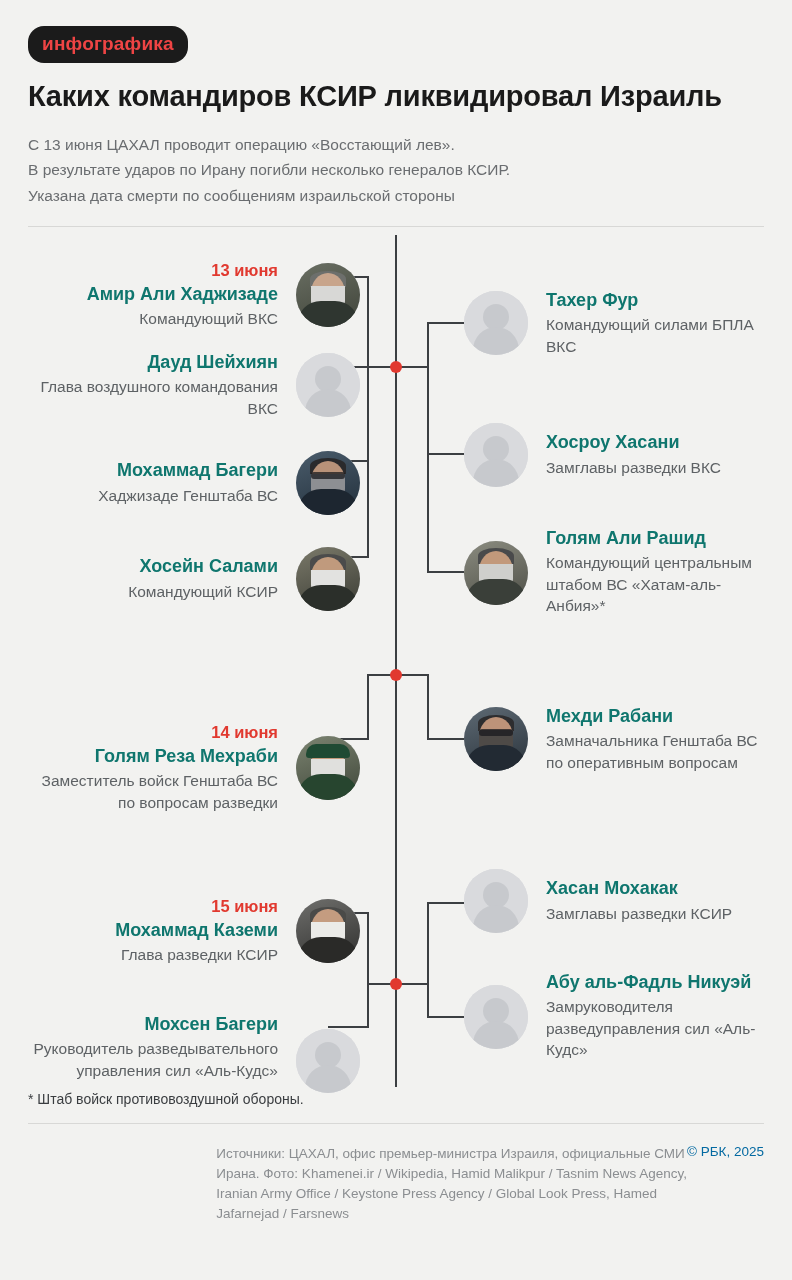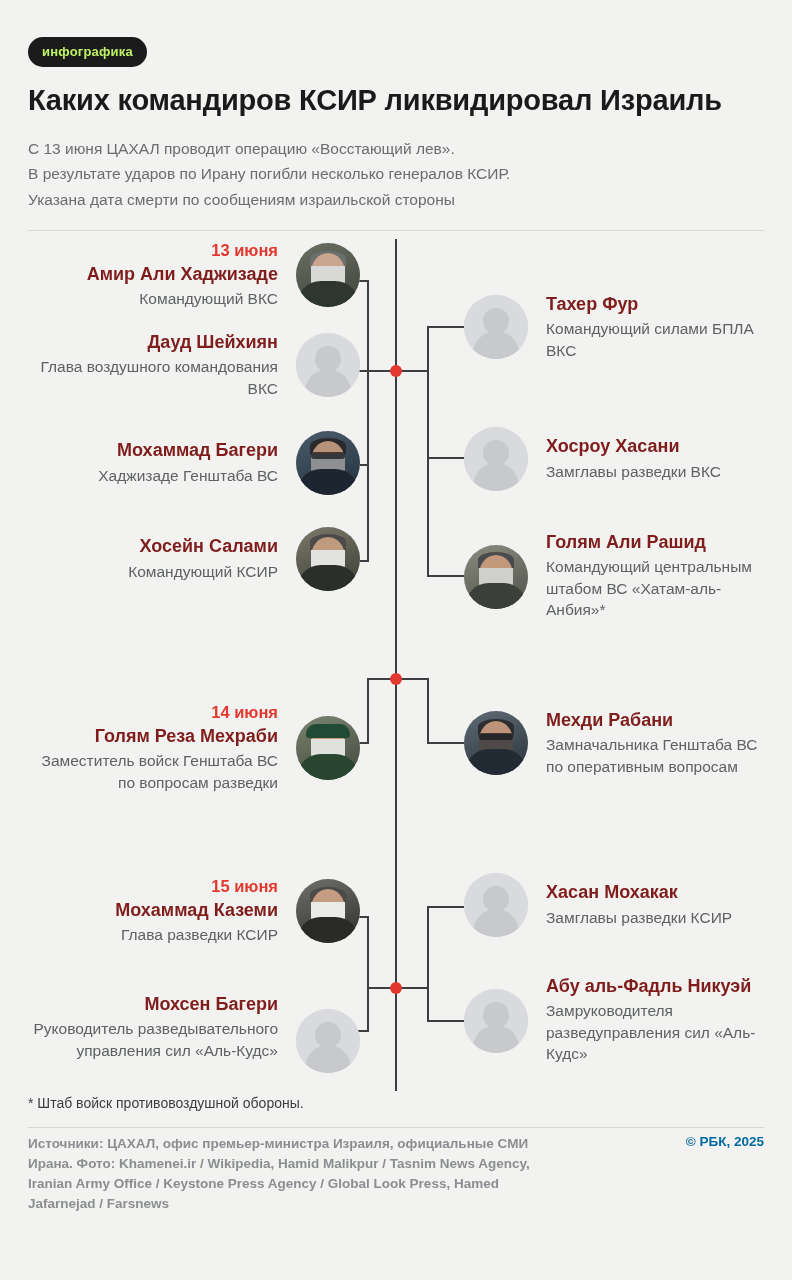--- a/index.html
+++ b/index.html
@@ -17,26 +17,26 @@
     width: 792px;
     height: 1280px;
     position: relative;
     padding: 0 28px;
   }
 
   
   .badge {
     display: inline-block;
     background: #1b1b1b;
-    color: #bef264;
-    font-size: 13px;
+    color: #ef4444;
+    font-size: 19px;
     font-weight: bold;
     padding: 7px 14px 8px 14px;
     border-radius: 16px;
-    margin-top: 37px;
+    margin-top: 26px;
     letter-spacing: 0.2px;
   }
   h1.title {
     font-size: 29px;
     line-height: 1.22;
     font-weight: bold;
     margin: 16px 6px 0 0;
     max-width: 700px;
     letter-spacing: -0.2px;
   }
@@ -69,37 +69,38 @@
 
   .node {
     position: absolute;
     display: flex;
     align-items: center;
   }
   .node.left {
     flex-direction: row;
     justify-content: flex-end;
     text-align: right;
+    margin-top: 24px;
   }
   .node.right {
     flex-direction: row;
     text-align: left;
   }
   .txt { display: block; }
   .date {
     color: #e1392f;
     font-weight: bold;
     font-size: 16.5px;
     margin-bottom: 3px;
   }
   .name {
     font-weight: bold;
     font-size: 18px;
     line-height: 1.25;
-    color: #7f1d1d;
+    color: #0f766e;
   }
   .role {
     font-size: 15.5px;
     line-height: 1.38;
     color: #5e6265;
     margin-top: 3px;
   }
 
   
   .avatar {
@@ -188,24 +189,23 @@
     color: #3a3d40;
     margin-top: 4px;
   }
   .footdiv {
     margin-top: 16px;
     height: 1px;
     background: #d8d8d6;
   }
   .footer {
     display: flex;
-    justify-content: space-between;
+    justify-content: flex-end;
     align-items: flex-start;
-    margin-top: 6px;
-    font-weight: bold;
+    margin-top: 20px;
   }
   .sources {
     font-size: 13.5px;
     line-height: 1.5;
     color: #8b8e91;
     max-width: 560px;
   }
   .copyright {
     font-size: 13.5px;
     color: #0369a1;

